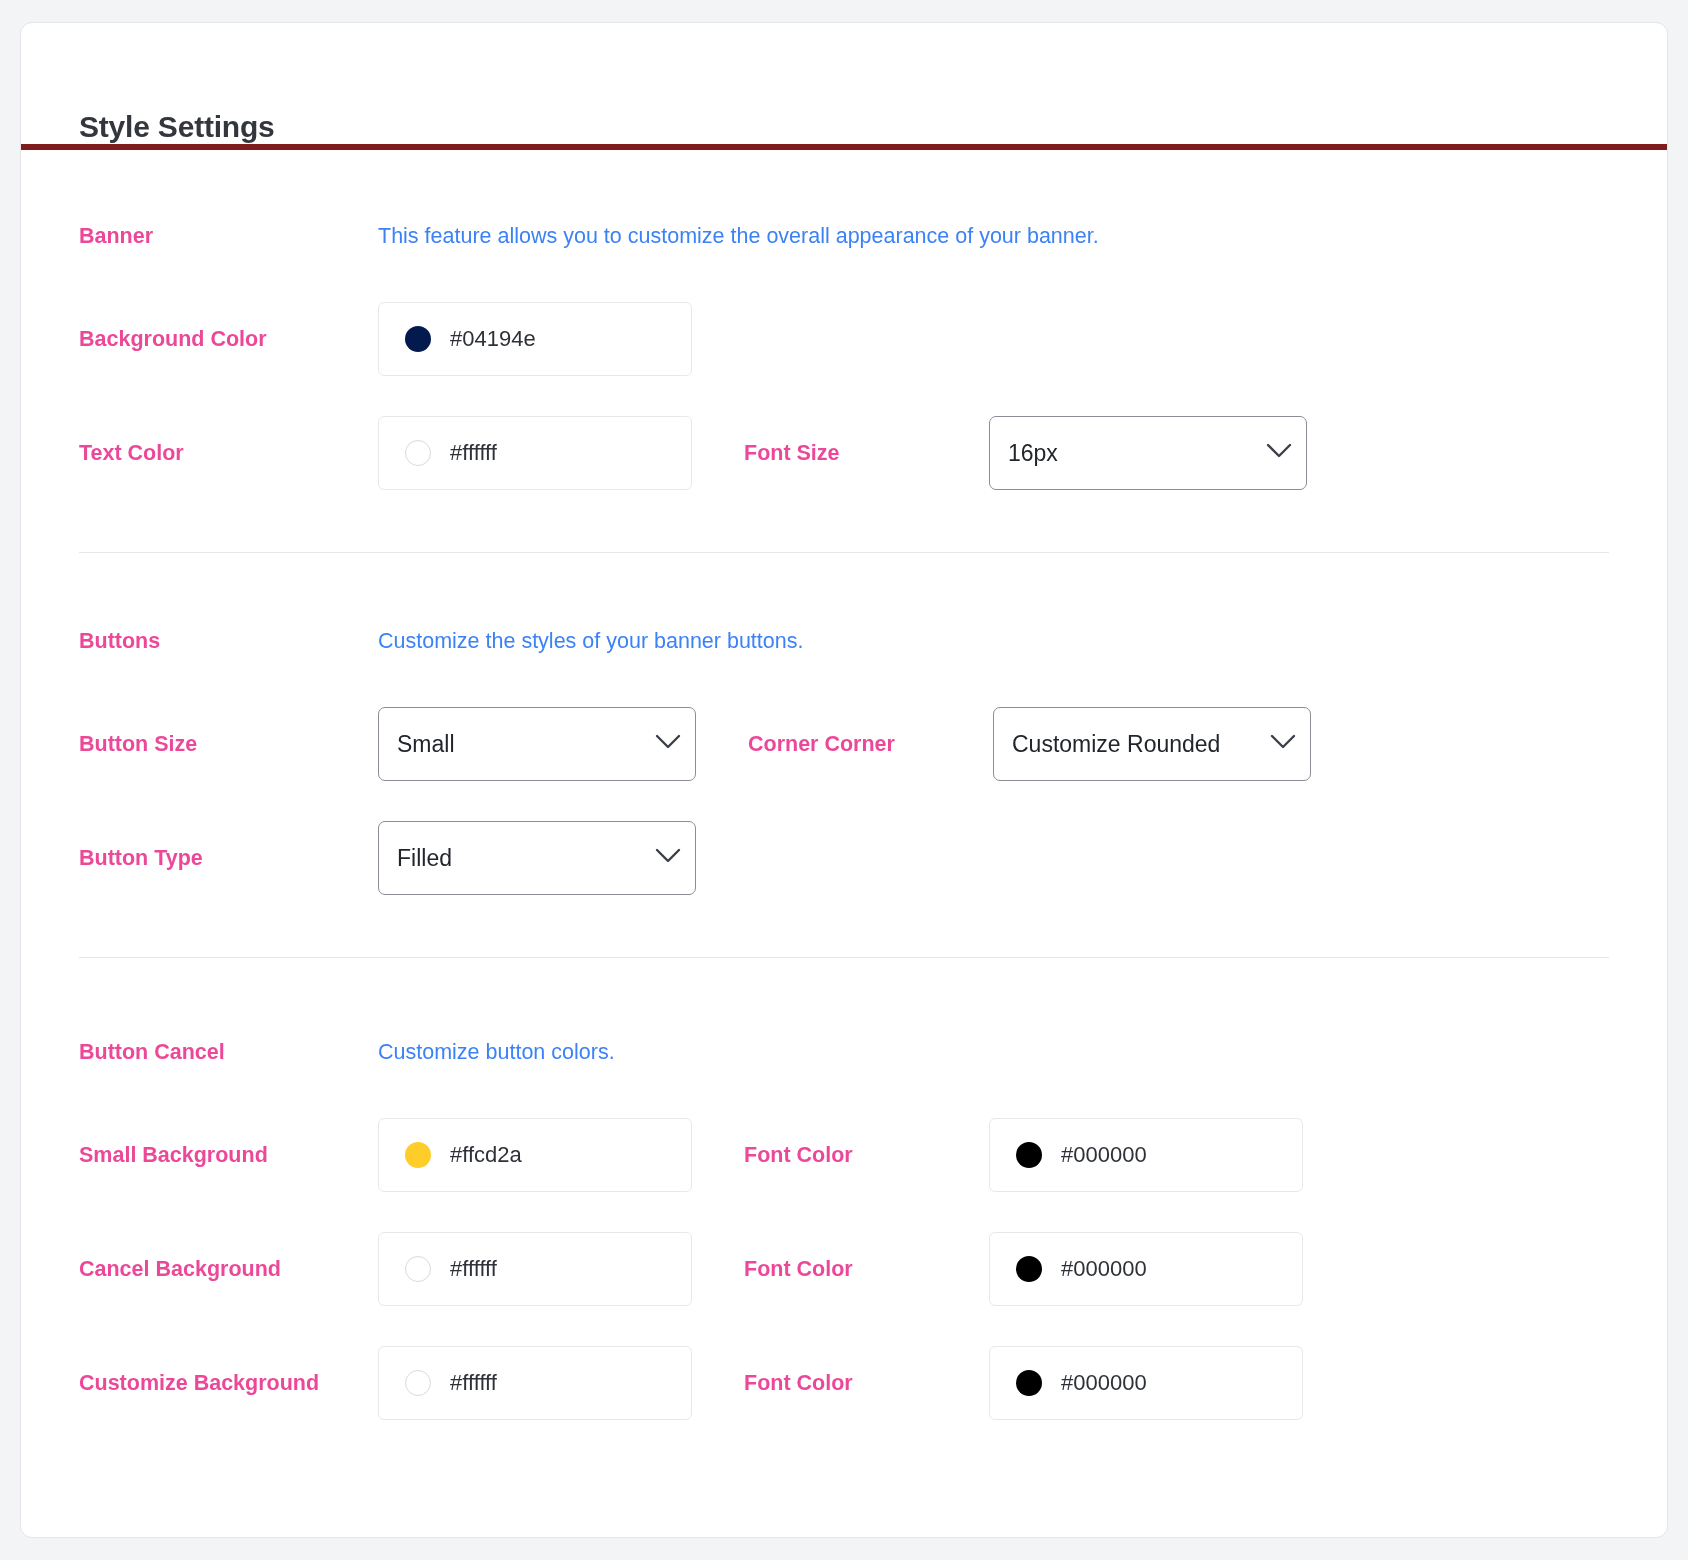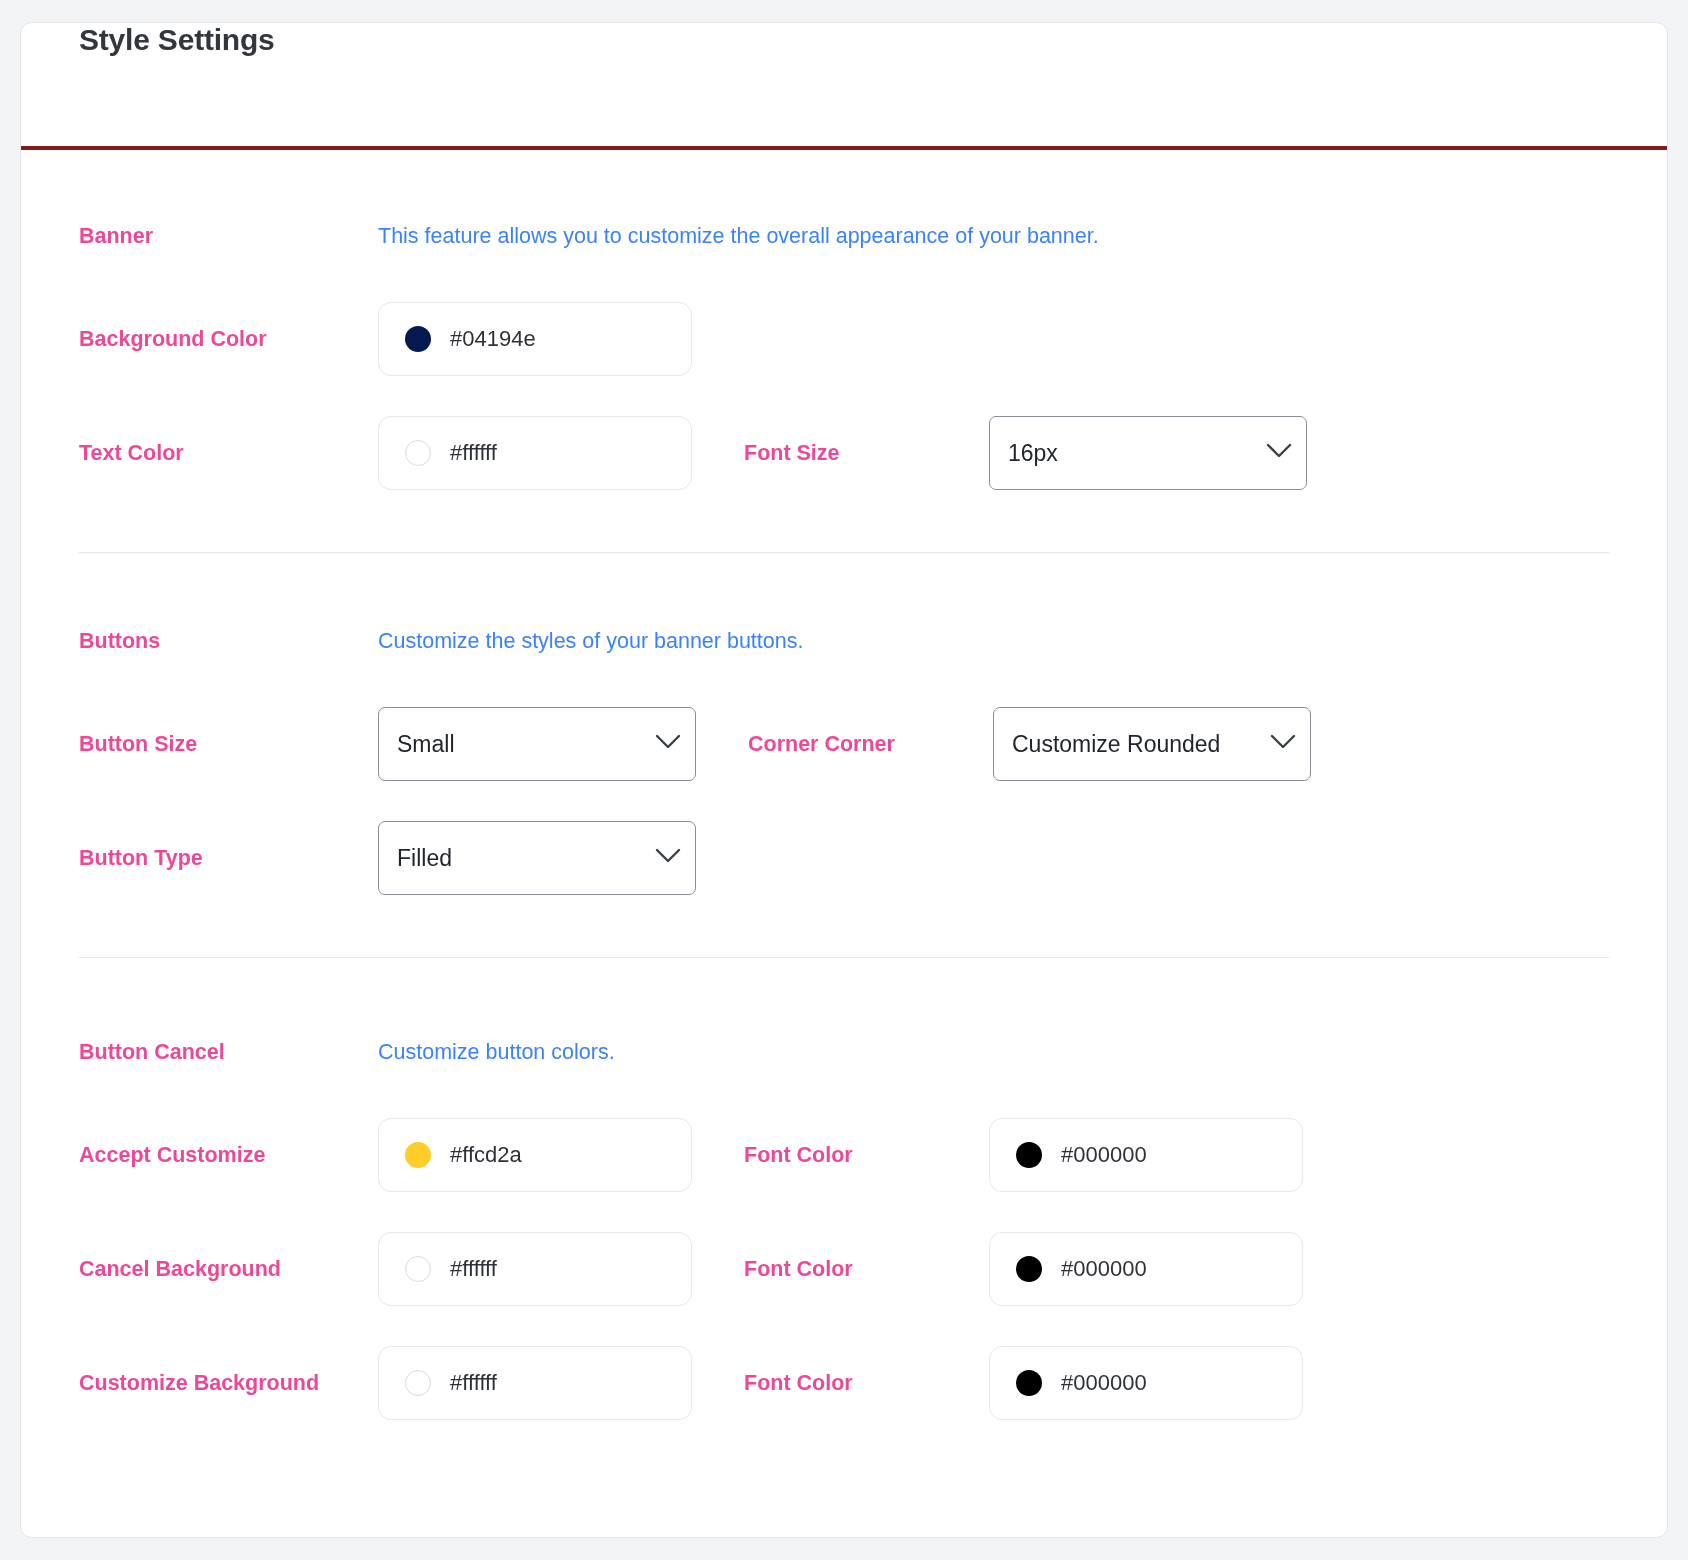--- a/index.html
+++ b/index.html
@@ -26,23 +26,23 @@
     border-radius: 12px;
     width: 1648px;
     min-height: 1516px;
     overflow: hidden;
   }
 
   
   .card-header {
     height: 127px;
     display: flex;
-    align-items: flex-start;
+    align-items: flex-end;
     padding: 0 0 0 58px;
-    border-bottom: 4px solid #7f1d1d;
+    border-bottom: 6px solid #7f1d1d;
   }
   .card-title {
     font-size: 30px;
     font-weight: bold;
     color: #33373d;
     letter-spacing: -0.2px;
   }
 
   
   .card-body {
@@ -77,21 +77,21 @@
     font-size: 21.5px;
     color: #3b82f6;
     font-weight: normal;
   }
 
   
   .color-box {
     width: 314px;
     height: 74px;
     border: 1px solid #e7e8eb;
-    border-radius: 13px;
+    border-radius: 6px;
     background: #ffffff;
     display: flex;
     align-items: center;
     padding-left: 26px;
     gap: 19px;
   }
   .swatch {
     width: 26px;
     height: 26px;
     border-radius: 50%;
@@ -240,21 +240,21 @@
         <div class="gap-62"></div>
 
         <div class="row">
           <div class="lbl lbl-col">Button Cancel</div>
           <div class="desc">Customize button colors.</div>
         </div>
 
         <div class="gap-34"></div>
 
         <div class="row">
-          <div class="lbl lbl-col">Accept Customize</div>
+          <div class="lbl lbl-col">Small Background</div>
           <div class="color-box">
             <span class="swatch" style="background:#ffcd2a"></span>
             <span class="color-val">#ffcd2a</span>
           </div>
           <div class="lbl mid-lbl">Font Color</div>
           <div class="color-box">
             <span class="swatch" style="background:#000000"></span>
             <span class="color-val">#000000</span>
           </div>
         </div>

